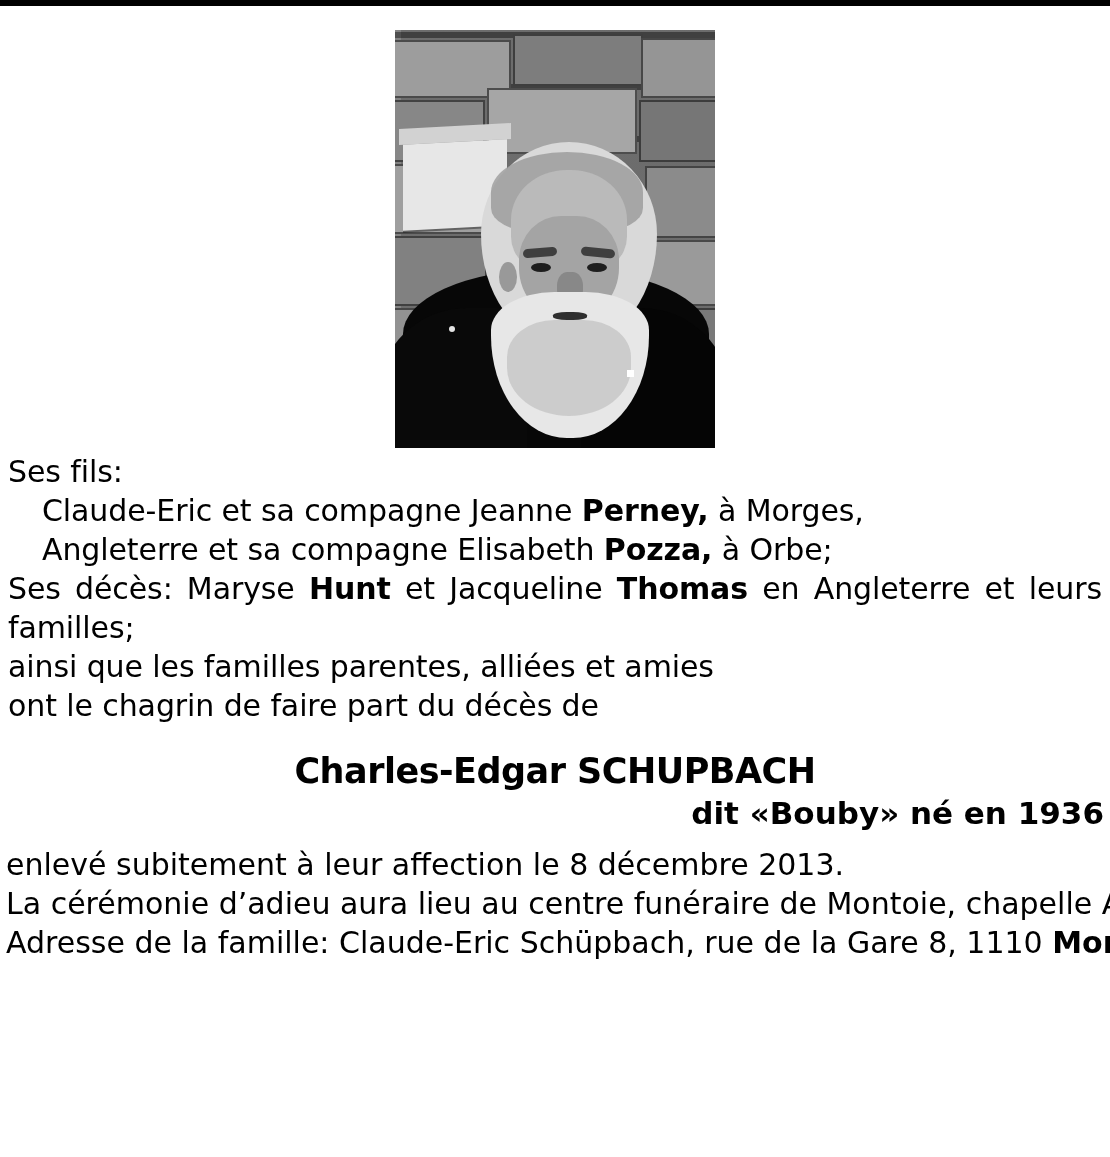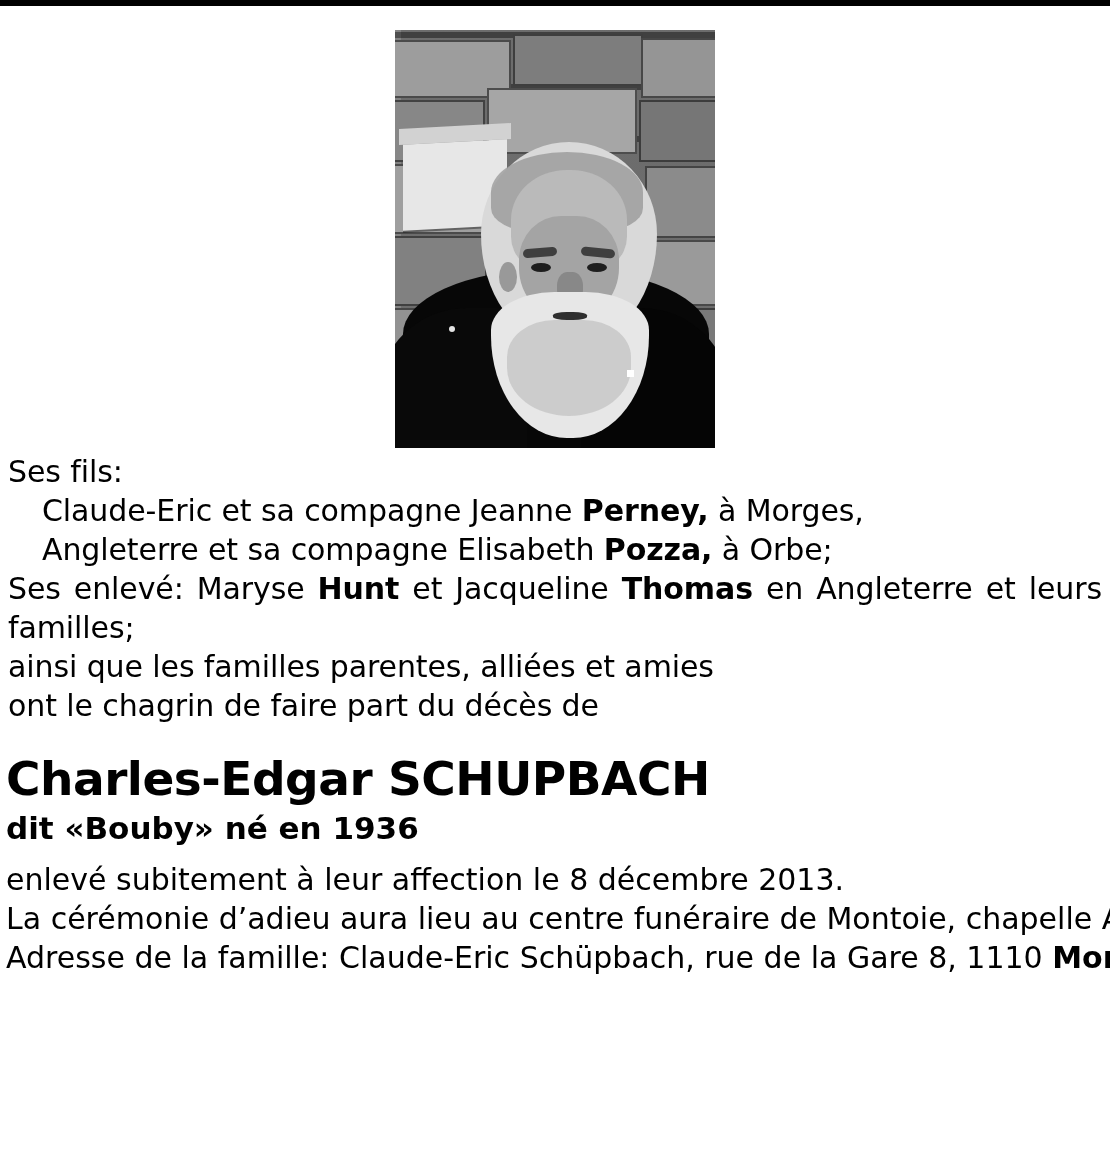--- a/index.html
+++ b/index.html
@@ -255,29 +255,29 @@
   .line { white-space: nowrap; }
   .indent { padding-left: 34px; }
   .justified {
     text-align: justify;
     text-align-last: left;
     white-space: normal;
   }
   b { font-weight: 700; }
 
   .name {
-    text-align: left;
+    text-align: center;
     font-weight: 700;
-    font-size: 47px;
+    font-size: 35px;
     letter-spacing: -0.5px;
     margin-top: 26px;
     margin-bottom: 4px;
   }
   .subname {
-    text-align: left;
+    text-align: right;
     font-weight: 700;
     font-size: 31px;
     margin-bottom: 14px;
   }
   .closing {
     font-size: 30px;
     line-height: 1.30;
   }
 </style>
 </head>
@@ -327,21 +327,21 @@
 
   <div class="body-text">
 
     <div class="line">Ses fils:</div>
 
     <div class="line indent"><span>Claude-Eric et sa compagne Jeanne </span><b>Perney,</b><span> à Morges,</span></div>
 
     <div class="line indent"><span>Angleterre et sa compagne Elisabeth </span><b>Pozza,</b><span> à Orbe;</span></div>
 
 
-    <div class="justified"><span>Ses enlevé: Maryse </span><b>Hunt</b><span> et Jacqueline </span><b>Thomas</b><span> en Angleterre et leurs familles;</span></div>
+    <div class="justified"><span>Ses décès: Maryse </span><b>Hunt</b><span> et Jacqueline </span><b>Thomas</b><span> en Angleterre et leurs familles;</span></div>
 
     <div class="line">ainsi que les familles parentes, alliées et amies</div>
     <div class="line">ont le chagrin de faire part du décès de</div>
   </div>
 
   <div class="name">Charles-Edgar SCHUPBACH</div>
   <div class="subname">dit «Bouby» né en 1936</div>
 
   <div class="closing">
     <div class="line">enlevé subitement à leur affection le 8 décembre 2013.</div>

